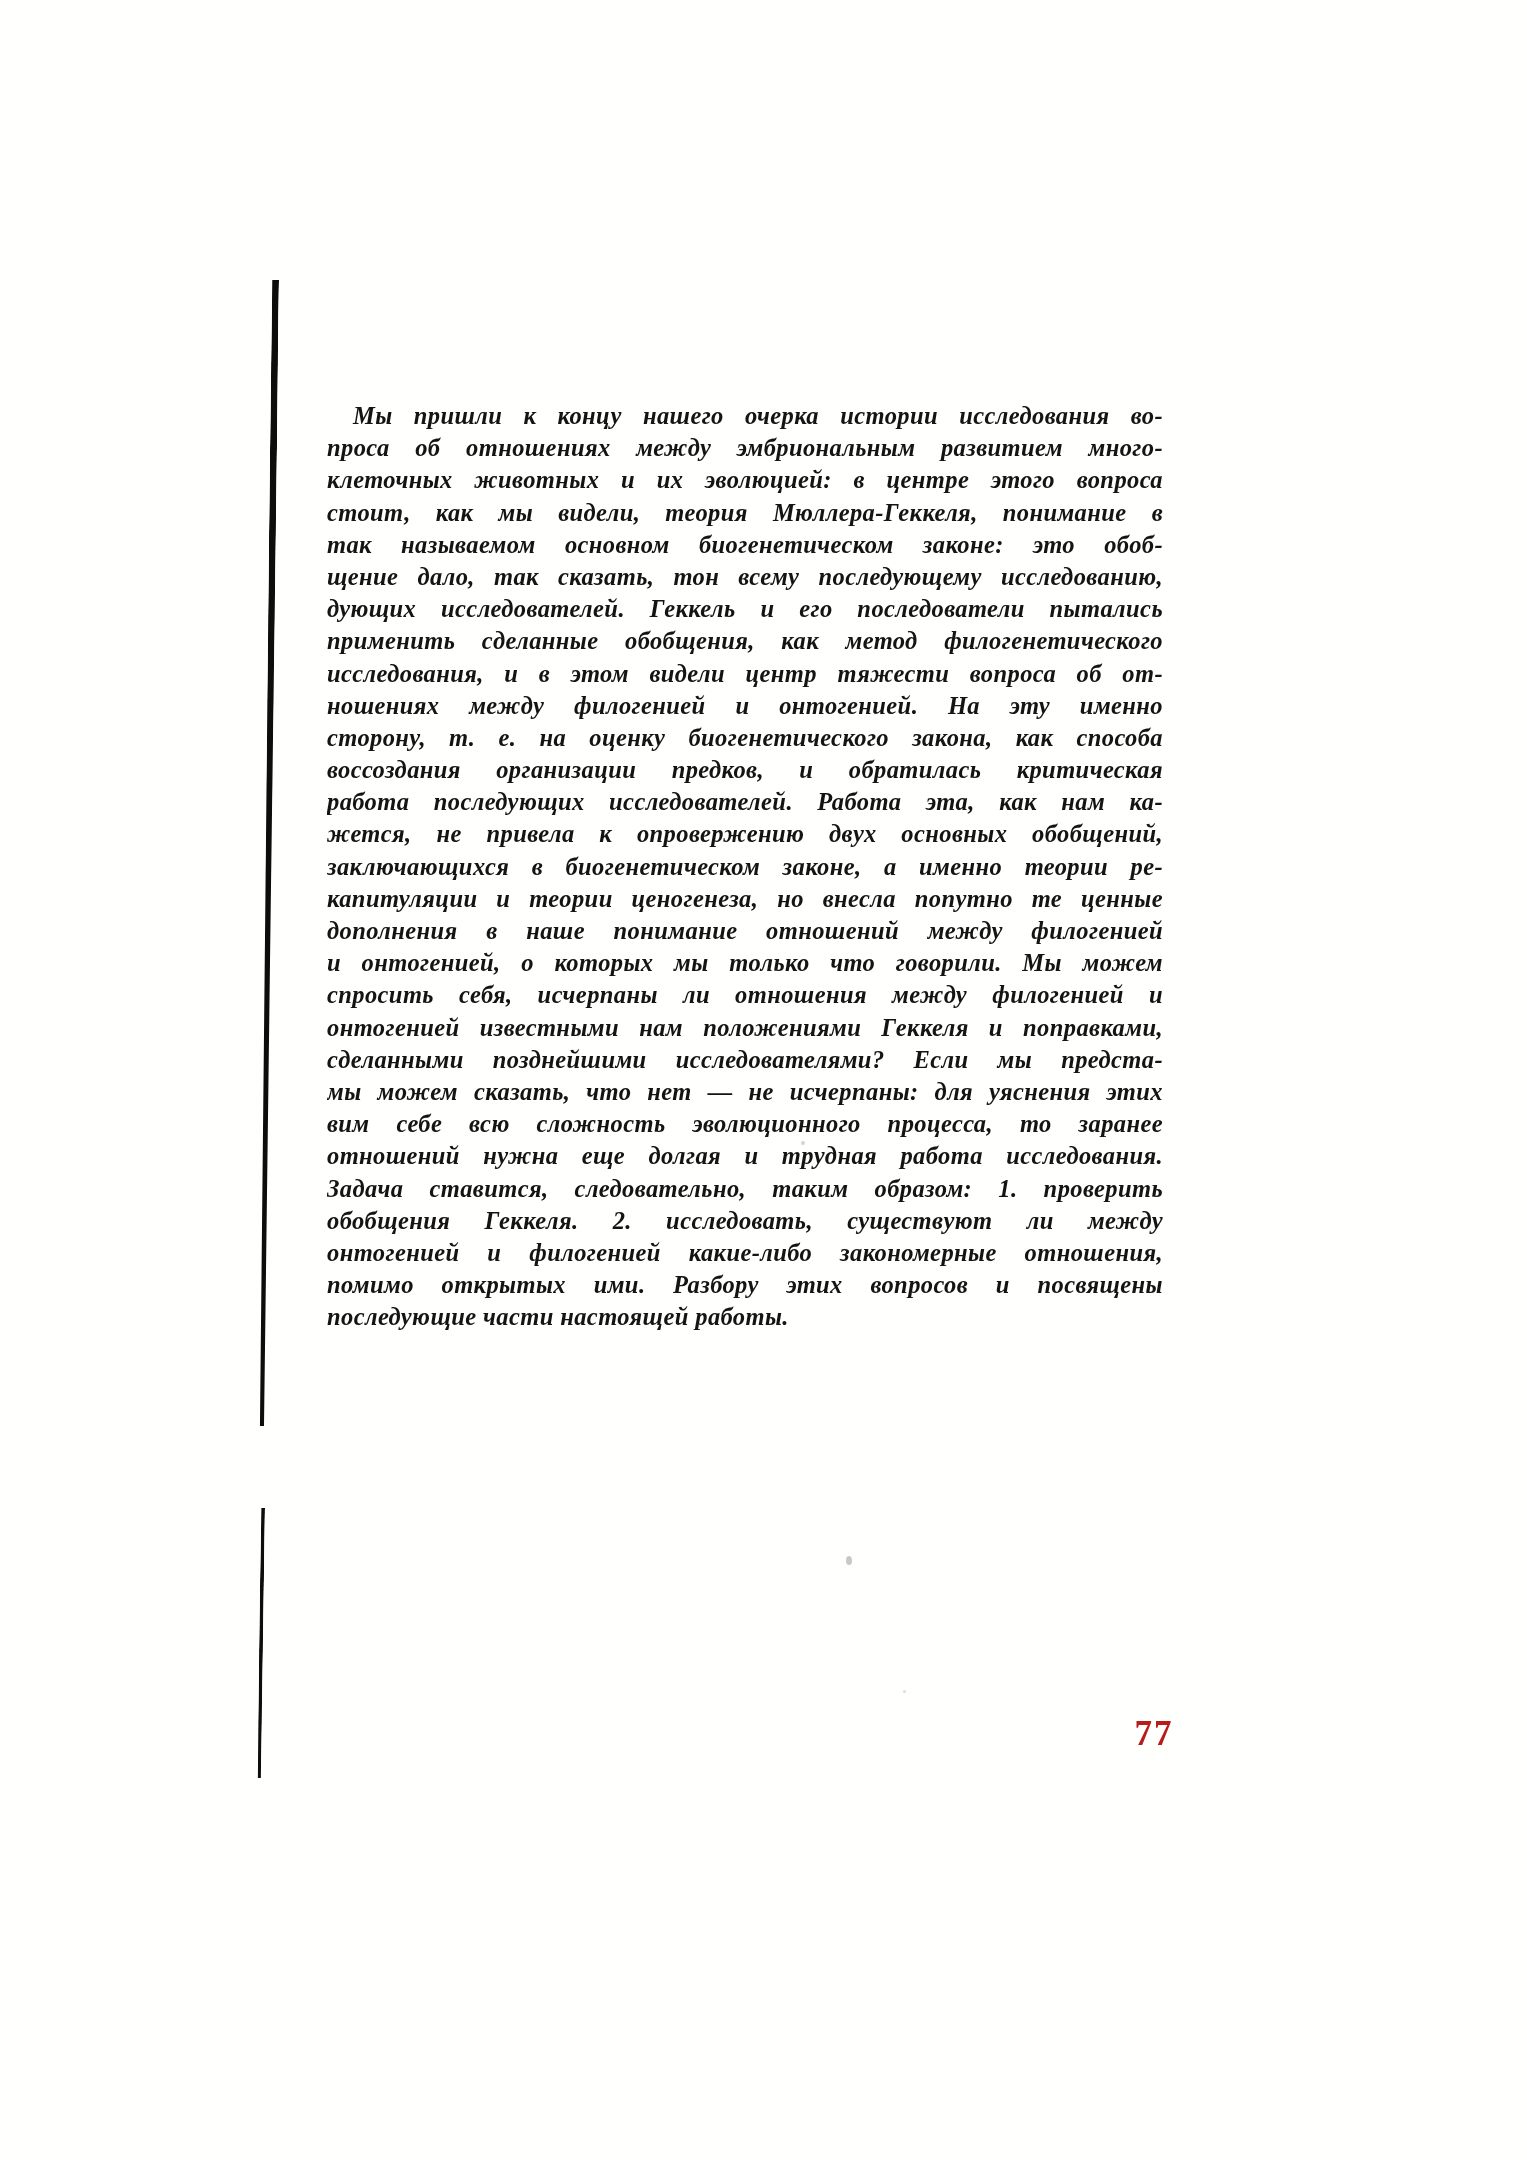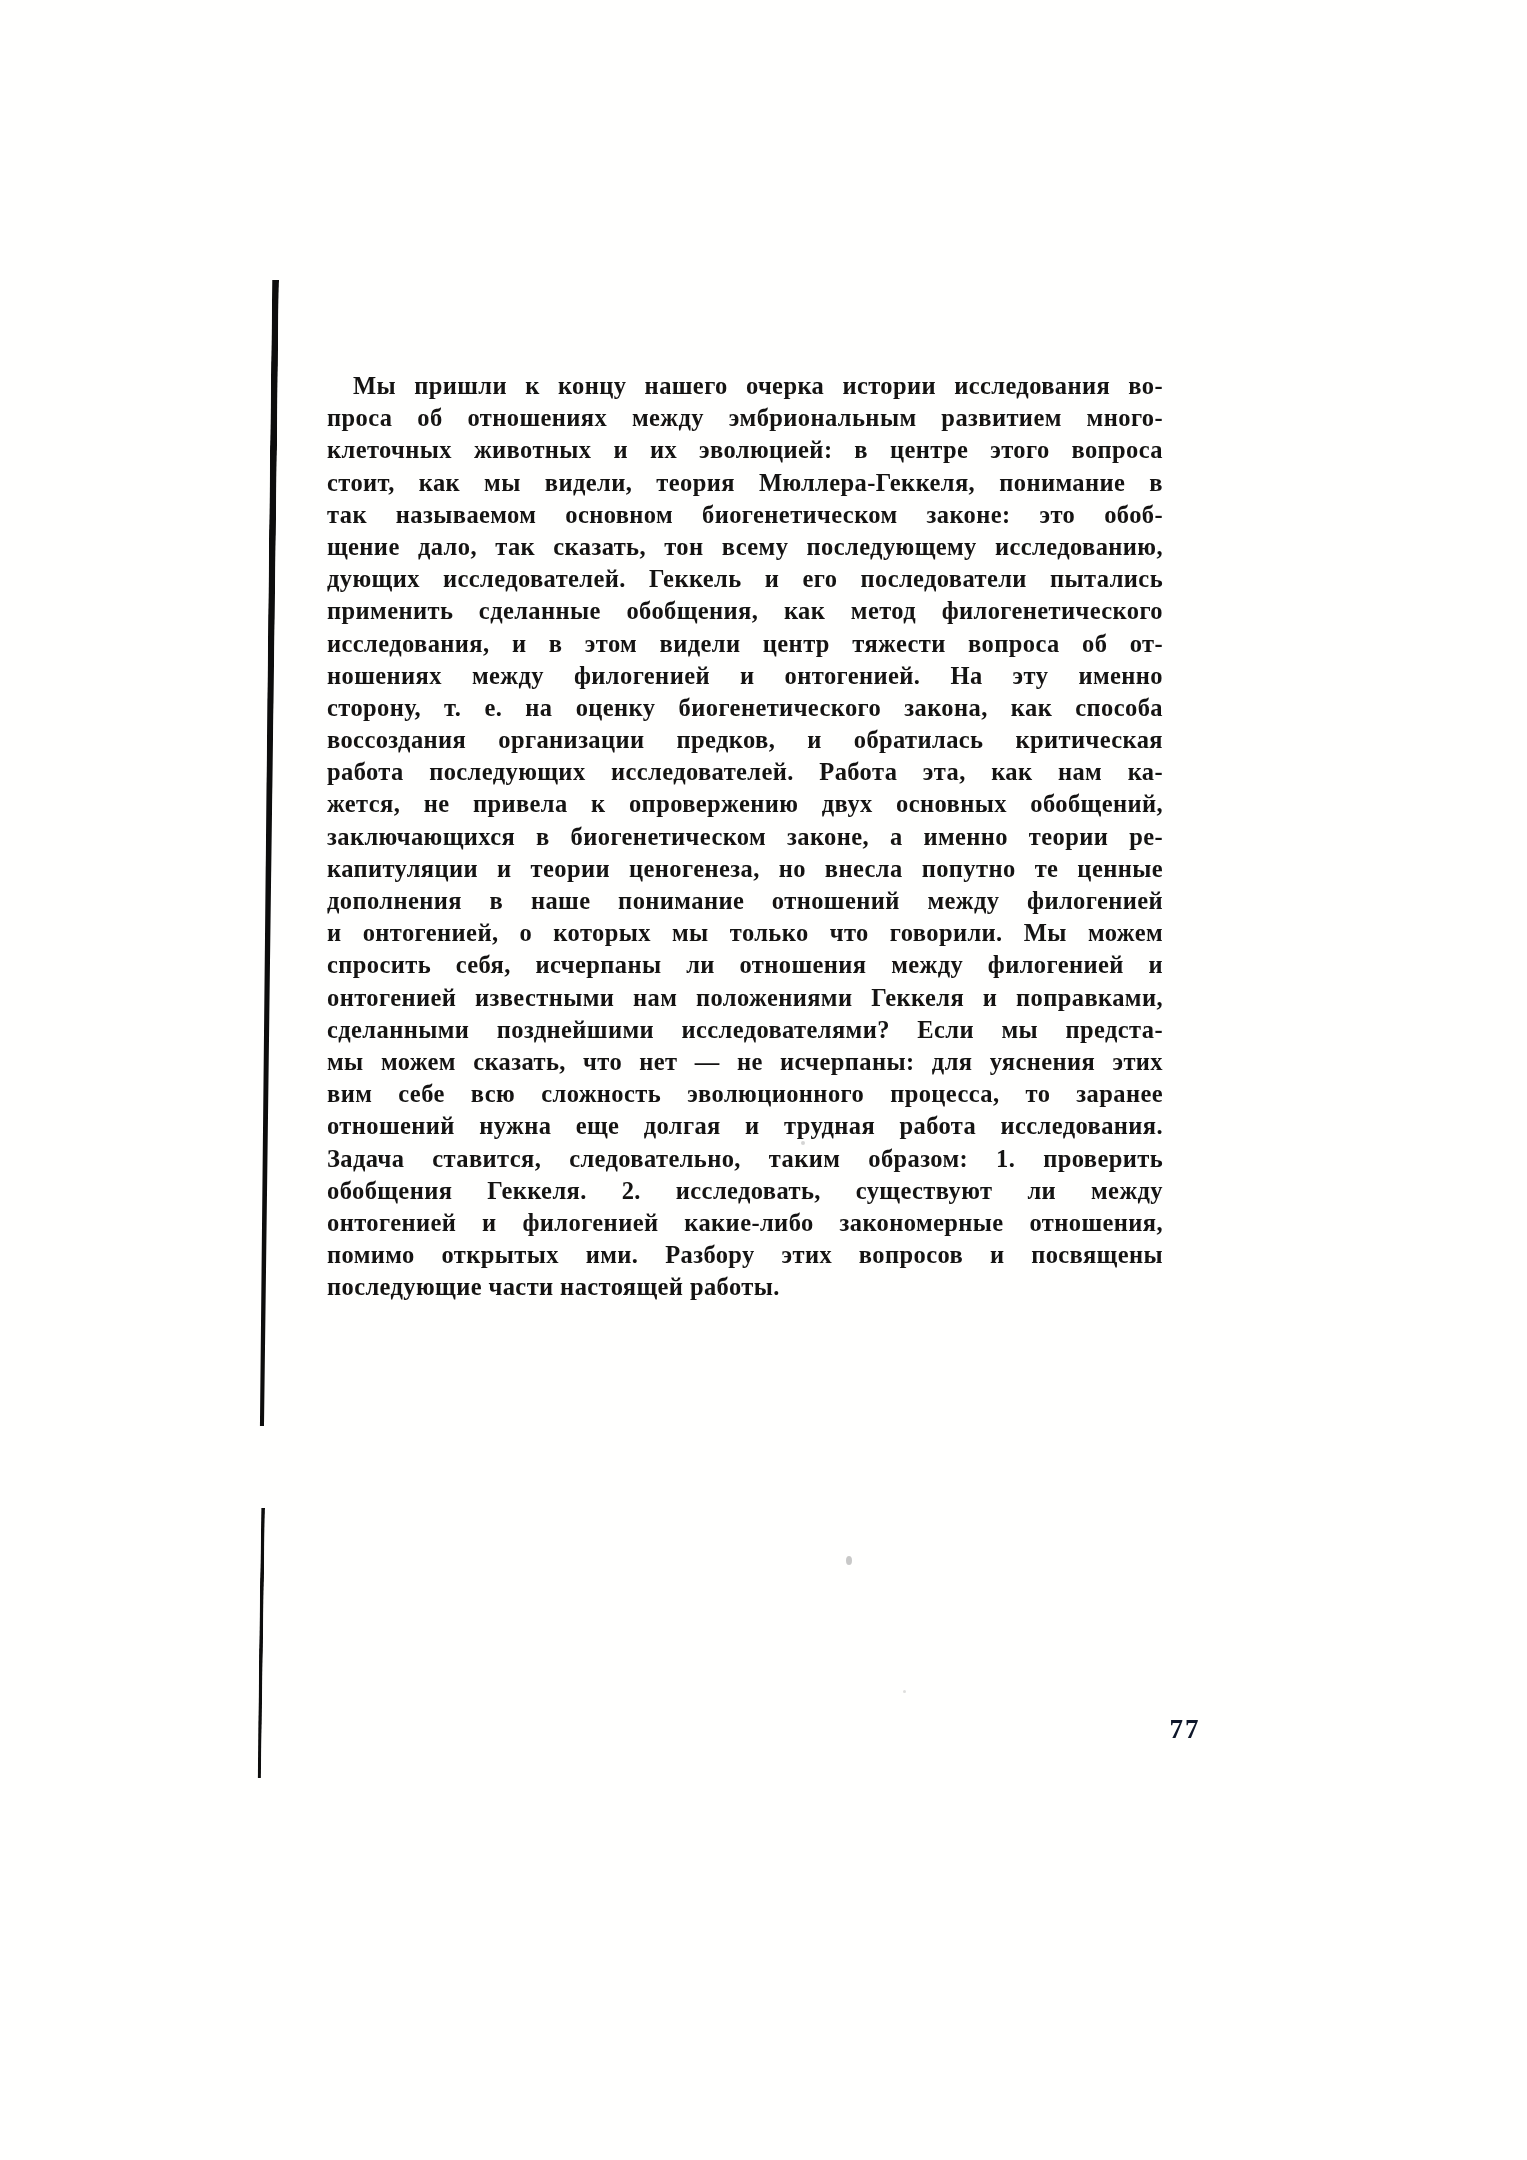--- a/index.html
+++ b/index.html
@@ -35,26 +35,27 @@
     width: 4px;
     height: 270px;
     transform: rotate(0.8deg);
     transform-origin: top center;
     clip-path: polygon(10% 0, 100% 0, 90% 100%, 15% 100%, 0 40%);
   }
   
   .text-block {
     position: absolute;
     left: 327px;
-    top: 370px;
+    top: 400px;
     width: 836px;
     font-size: 24.5px;
     font-weight: bold;
     color: #151413;
     letter-spacing: 0.4px;
+    font-style: italic;
   }
   .text-line {
     line-height: 32.2px;
     height: 32.2px;
     white-space: nowrap;     
     text-align: justify;
     text-align-last: justify;
     white-space: normal;
     overflow: hidden;
   }
@@ -63,26 +64,25 @@
   }
   .text-line.last {
     text-align-last: left;
   }
   
   .page-number {
     position: absolute;
     left: 1131px;
     top: 1714px;
     width: 46px;
-    font-size: 27px;
+    font-size: 35px;
     font-weight: bold;
-    color: #0f172a;
+    color: #b91c1c;
     letter-spacing: 2px;
     text-align: center;
-    margin-left: 31px;
   }
   
   .speck {
     position: absolute;
     border-radius: 50%;
   }
   .speck.a { left: 846px; top: 1556px; width: 6px; height: 9px; background: #9a9a9a; opacity: 0.55; }
   .speck.b { left: 801px; top: 1141px; width: 4px; height: 4px; background: #aaaaaa; opacity: 0.5; }
   .speck.c { left: 903px; top: 1690px; width: 3px; height: 3px; background: #b5b5b5; opacity: 0.45; }
 </style>

